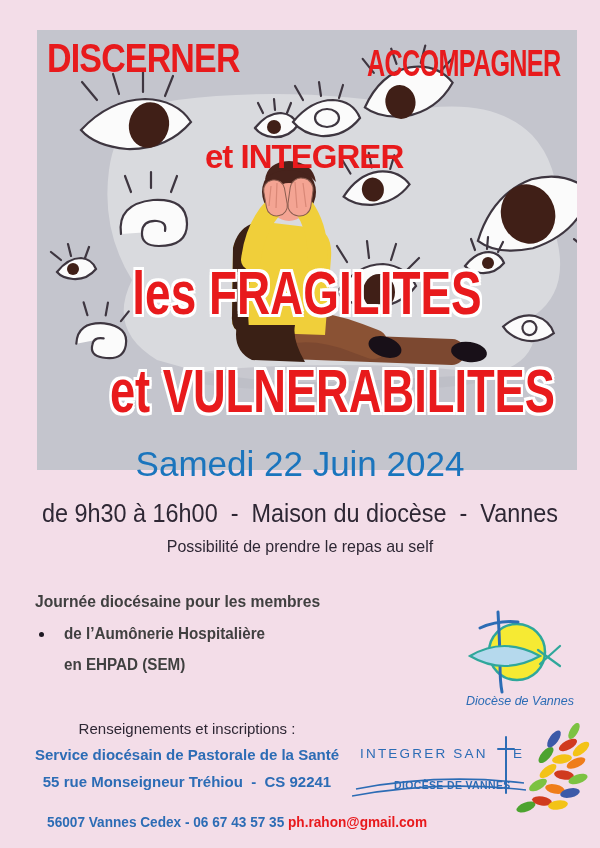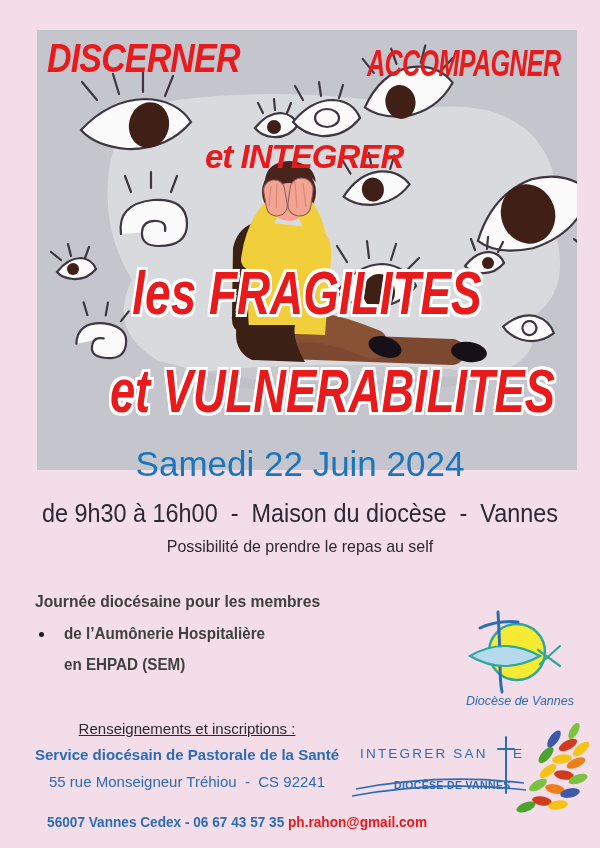--- a/index.html
+++ b/index.html
@@ -7,21 +7,20 @@
     width:600px;height:848px;
     background:var(--background-pink,#f3dde8);
     font-family:"Liberation Sans",sans-serif;
     position:relative;overflow:hidden;
   }
 
   
   .hero{
     position:absolute;left:37px;top:30px;width:540px;height:440px;
     background:var(--illustration-gray,#c4c5cd);
-    font-style:italic;
   }
   .hero svg{position:absolute;left:0;top:0;}
 
   .kw{
     position:absolute;color:var(--accent-red,#e81a1c);
     font-weight:bold;line-height:1;white-space:pre;
     transform-origin:left top;
   }
   .kw-discerner{left:10px;top:8px;font-size:40px;transform:scaleX(0.85);letter-spacing:-1px;}
   .kw-accompagner{left:330px;top:16px;font-size:36px;transform:scaleX(0.70);letter-spacing:-1px;}
@@ -56,23 +55,23 @@
   .aud-text{font-weight:bold;font-size:16px;margin-left:20px;transform:scaleX(0.95);transform-origin:left top;white-space:pre;}
   .aud-cont{font-weight:bold;font-size:16px;margin:13px 0 0 29px;transform:scaleX(0.95);transform-origin:left top;white-space:pre;}
 
   .diocese-logo{position:absolute;left:458px;top:608px;width:124px;height:102px;}
   .dio-caption{
     position:absolute;left:0;right:0;top:86px;text-align:center;
     color:#2c6cb5;font-style:italic;font-size:12.5px;white-space:pre;
   }
 
   .contact{position:absolute;left:22px;top:720px;width:330px;text-align:center;}
-  .contact-heading{font-size:15px;color:#2e2734;white-space:pre;text-decoration:underline;}
+  .contact-heading{font-size:15px;color:#2e2734;white-space:pre;}
   .contact-service{font-size:15.5px;font-weight:bold;color:var(--contact-blue,#2c6cb5);margin-top:9px;white-space:pre;transform:scaleX(0.97);}
-  .contact-address{font-size:15px;color:var(--contact-blue,#2c6cb5);margin-top:9px;white-space:pre;}
+  .contact-address{font-size:15px;color:var(--contact-blue,#2c6cb5);margin-top:9px;white-space:pre;font-weight:bold;}
   .contact-last{font-size:14.5px;font-weight:bold;margin-top:8px;white-space:pre;transform:scaleX(0.94);}
   .contact-city{color:var(--contact-blue,#2c6cb5);}
   .contact-email{color:var(--email-red,#e8191c);}
 
   .pastorale-logo{position:absolute;left:350px;top:733px;width:240px;height:90px;color:var(--contact-blue,#2c6cb5);}
   .past-line1a{position:absolute;left:10px;top:13px;font-size:13.5px;letter-spacing:2.2px;white-space:pre;}
   .past-line1b{position:absolute;left:163px;top:13px;font-size:13.5px;}
   .past-cross{position:absolute;left:146px;top:2px;}
   .past-arcs{position:absolute;left:2px;top:38px;}
   .past-line2{position:absolute;left:44px;top:46px;font-size:11px;font-weight:bold;letter-spacing:0.4px;white-space:pre;transform:scaleX(0.95);transform-origin:left top;}

